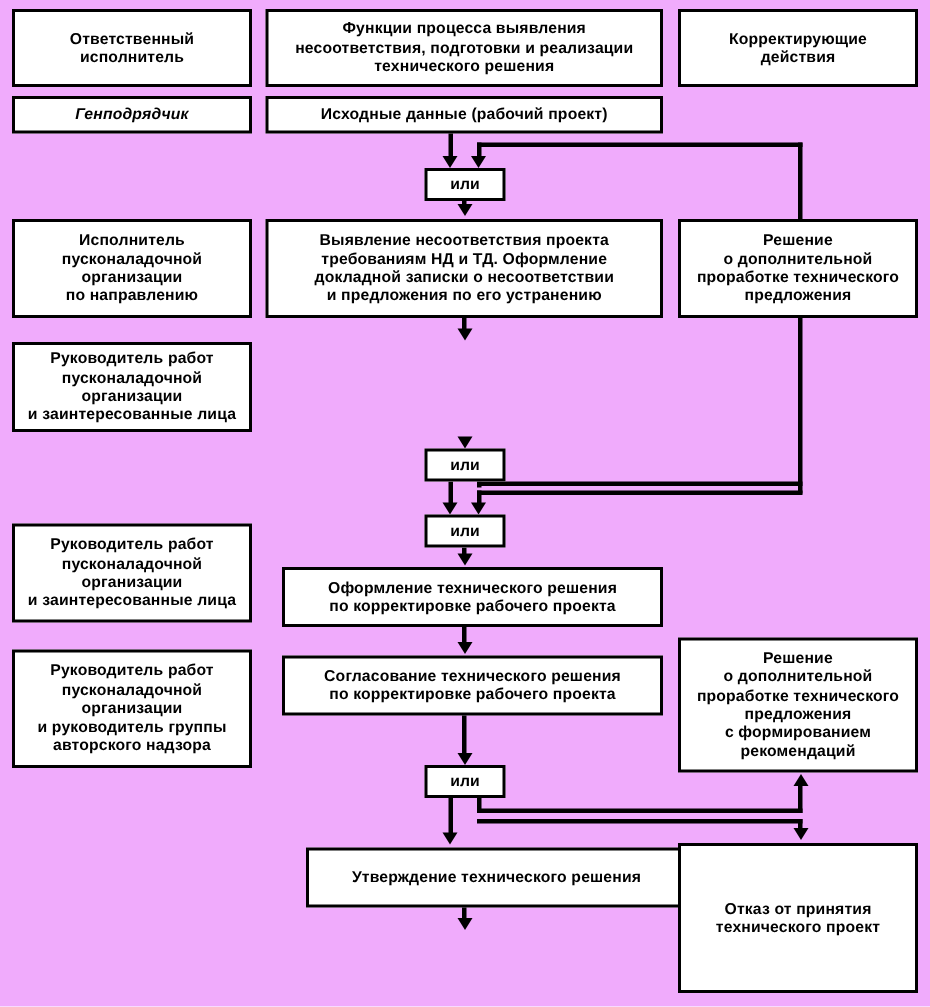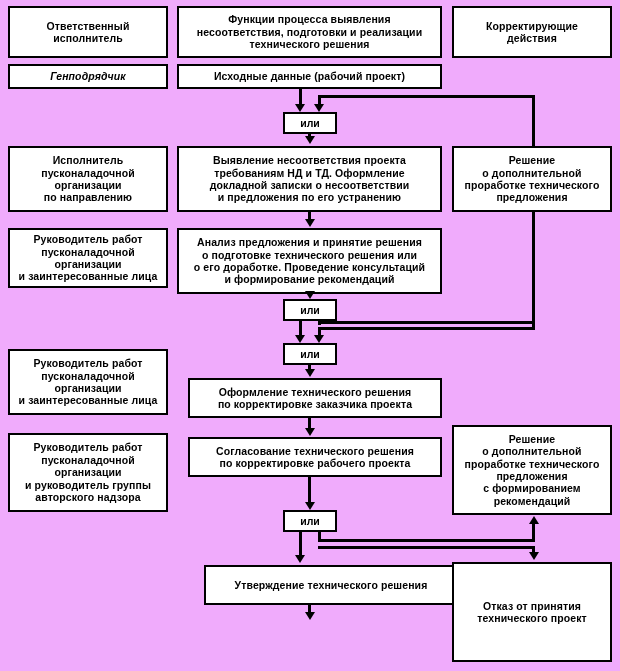--- a/index.html
+++ b/index.html
@@ -119,30 +119,24 @@
     <span class="txt">Исходные данные (рабочий проект)</span>
   </div>
 
   <div class="box" style="left:177px;top:146px;width:265px;height:66px;">
     <span class="txt">Выявление несоответствия проекта
 требованиям НД и ТД. Оформление
 докладной записки о несоответствии
 и предложения по его устранению</span>
   </div>
 
-  <div class="box" style="left:177px;top:228px;width:265px;height:66px;">
-    <span class="txt">Анализ предложения и принятие решения
-о подготовке технического решения или
-о его доработке. Проведение консультаций
-и формирование рекомендаций</span>
-  </div>
 
   <div class="box" style="left:188px;top:378px;width:254px;height:40px;">
     <span class="txt">Оформление технического решения
-по корректировке заказчика проекта</span>
+по корректировке рабочего проекта</span>
   </div>
 
   <div class="box" style="left:188px;top:437px;width:254px;height:40px;">
     <span class="txt">Согласование технического решения
 по корректировке рабочего проекта</span>
   </div>
 
   <div class="box" style="left:204px;top:565px;width:254px;height:40px;">
     <span class="txt">Утверждение технического решения</span>
   </div>

